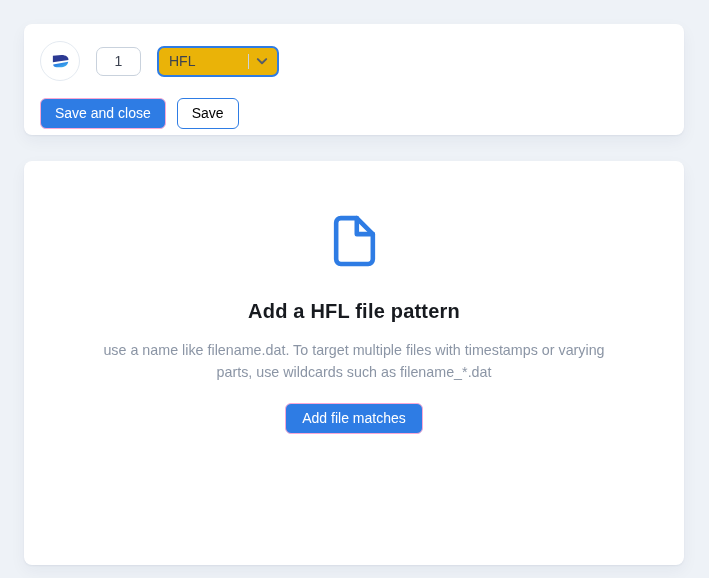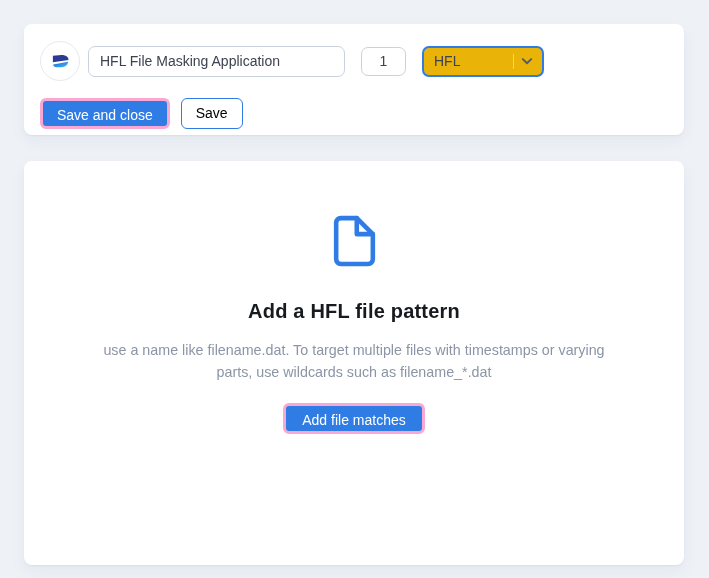--- a/index.html
+++ b/index.html
@@ -41,21 +41,21 @@
     display:flex; align-items:center; padding:0 8px 0 10px; cursor:pointer;
   }
   .type-select-value { flex:1; font-size:14px; color:#3c4250; }
   .select-divider { width:1px; height:15px; background:#cdd4dc; margin-right:6px; }
 
   .actions-row { display:flex; gap:11px; margin-top:17px; }
   .btn {
     font-family:inherit; font-size:14px; height:31px; line-height:29px;
     border-radius:6px; padding:0 14px; cursor:pointer; white-space:nowrap;
   }
-  .btn-primary { background:#2e7ce4; border:3px solid #f9a8d4; color:#ffffff; }
+  .btn-primary { background:#2e7ce4; border:1px solid #f9a8d4; color:#ffffff; }
   .btn-outline { background:#ffffff; border:1px solid #2e7ce4; color:#000000; }
 
   .empty-state { display:flex; flex-direction:column; align-items:center; padding-top:48px; }
   .empty-title {
     margin:26px 0 0; font-size:20px; line-height:24px;
     font-weight:700; color:#171a1f; letter-spacing:.2px;
   }
   .desc {
     margin-top:16px; text-align:center;
     font-size:14.3px; line-height:22px; color:#8b95a5;
@@ -75,21 +75,20 @@
             <linearGradient id="lg" x1="0" y1="0" x2="1" y2="1">
               <stop offset="0" stop-color="#1b5fd6"></stop>
               <stop offset="1" stop-color="#45bdf5"></stop>
             </linearGradient>
           </defs>
           <path d="M4.2 6.4 L13.6 5.5 C18.7 5.5 21.5 7.8 21.2 11 L4.2 13.4 Z" fill="#2c3a93"></path>
           <path d="M4.6 15.9 L21 12.8 C20.3 16.8 16.8 18.9 12.3 18.9 L8.3 18.9 C6.1 18.9 4.6 17.7 4.6 15.9 Z" fill="url(#lg)"></path>
         </svg>
       </div>
 
-      <input class="name-input" type="text" value="HFL File Masking Application" style="">
 
       <input class="version-input" type="text" value="1" style="">
 
       <div class="type-select">
         <span class="type-select-value">HFL</span>
         <span class="select-divider"></span>
         <svg width="14" height="14" viewBox="0 0 16 16" aria-hidden="true">
           <path d="M3.2 5.8 L8 10.6 L12.8 5.8" fill="none" stroke="#555d68" stroke-width="2.2" stroke-linecap="round" stroke-linejoin="round"></path>
         </svg>
       </div>

